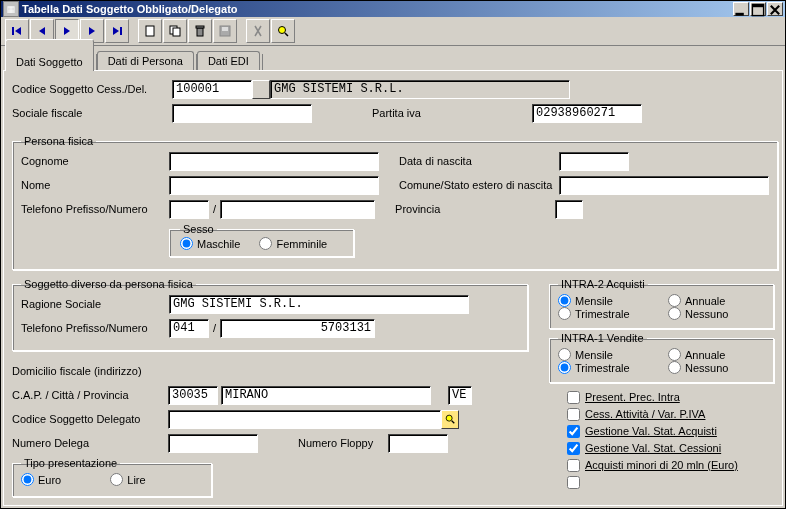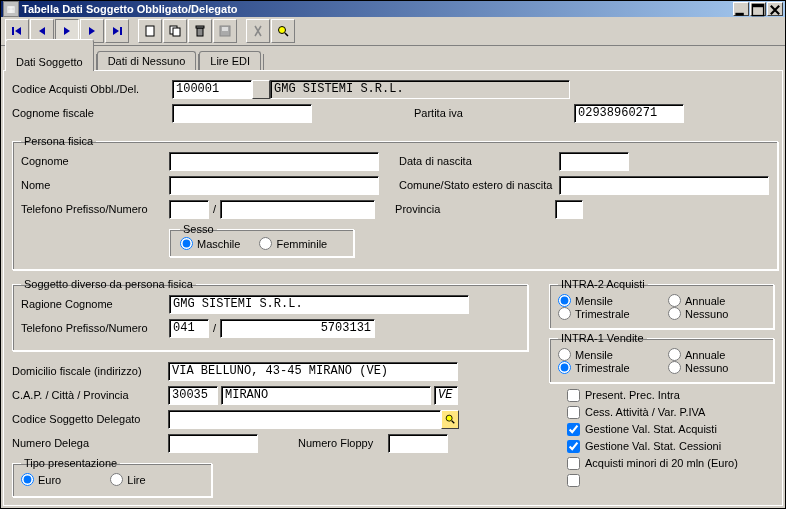--- a/index.html
+++ b/index.html
@@ -23,21 +23,21 @@
 .row { display: flex; align-items: center; margin-bottom: 4px; min-height: 20px; }
 .lbl { color: #000; }
 input[type=text].field, .field { font-family: "Courier New", monospace; font-size: 12px; background: #fff; border: 1px solid #808080; border-top-color:#404040; border-left-color:#404040; border-right-color:#fff; border-bottom-color:#fff; box-shadow: inset 1px 1px 0 #000; height: 19px; padding: 1px 3px; }
 .fieldbtn { width: 18px; height: 19px; background: #d4d0c8; border: 1px solid #fff; border-right-color:#404040; border-bottom-color:#404040; display:inline-flex; align-items:center; justify-content:center;}
 fieldset { border: 1px solid #808080; border-top-color:#fff; border-left-color:#fff; box-shadow: inset 1px 1px 0 #808080, 1px 1px 0 #fff; padding: 6px 8px 8px 8px; margin: 0;}
 fieldset.grp { border: 1px groove #fff; padding: 4px 8px 8px 8px;}
 legend { font-size: 11px; padding: 0 3px; color: #00f; }
 legend.blk { color: #000; }
 .radio { display: inline-flex; align-items: center; margin-right: 16px; }
 .radio input { margin-right: 4px; }
-.check { display: flex; margin-bottom: 1px; height:16px;}
+.check { display: flex; align-items: center; margin-bottom: 1px; height:16px;text-decoration:underline;}
 .check input { margin-right: 5px; width:13px; height:13px;}
 .cols { display:flex; gap:21px; }
 </style>
 </head>
 <body>
 
 <div class="window">
   <div class="titlebar">
     <div class="icon">▦</div>
     <div class="title">Tabella Dati Soggetto Obbligato/Delegato</div>
@@ -123,39 +123,39 @@
         <svg viewBox="0 0 14 14">
           <circle cx="6" cy="6" r="3.5" fill="#ff0" stroke="#000"></circle>
           <path d="M9 9 L12 12" stroke="#000" stroke-width="1.5"></path>
         </svg>
       </div>
   </div>
 
   <div class="tabs">
     <div class="tab active">Dati Soggetto</div>
     <div class="tabsep"></div>
-    <div class="tab">Dati di Nessuno</div>
+    <div class="tab">Dati di Persona</div>
     <div class="tabsep"></div>
-    <div class="tab">Lire EDI</div>
+    <div class="tab">Dati EDI</div>
     <div class="tabsep"></div>
   </div>
 
   <div class="content">
 
     <div class="row">
-      <span class="lbl" style="width:160px">Codice Acquisti Obbl./Del.</span>
+      <span class="lbl" style="width:160px">Codice Soggetto Cess./Del.</span>
       <input type="text" class="field" style="width: 80px;" value="100001">
       <div class="fieldbtn"></div>
       <input type="text" class="field" style="width: 300px; background: rgb(212, 208, 200);" readonly="" value="GMG SISTEMI S.R.L.">
     </div>
 
     <div class="row">
-      <span class="lbl" style="width:160px">Cognome fiscale</span>
+      <span class="lbl" style="width:160px">Sociale fiscale</span>
       <input type="text" class="field" style="width: 140px;" value="">
-      <span class="lbl" style="width:80px; margin-left:102px">Partita iva</span>
+      <span class="lbl" style="width:80px; margin-left:60px">Partita iva</span>
       <input type="text" class="field" style="width: 110px; margin-left: 80px;" value="02938960271">
     </div>
 
     <fieldset class="grp" style="margin-top:12px">
       <legend class="blk">Persona fisica</legend>
       <div class="row">
         <span class="lbl" style="width:148px">Cognome</span>
         <input type="text" class="field" style="width: 210px;">
         <span class="lbl" style="width:160px; margin-left:20px">Data di nascita</span>
         <input type="text" class="field" style="width: 70px;">
@@ -187,40 +187,39 @@
             </label>
         </fieldset>
       </div>
     </fieldset>
 
     <div class="cols" style="margin-top:8px">
       <div style="flex:1">
         <fieldset class="grp">
           <legend class="blk">Soggetto diverso da persona fisica</legend>
           <div class="row">
-            <span class="lbl" style="width:148px">Ragione Cognome</span>
+            <span class="lbl" style="width:148px">Ragione Sociale</span>
             <input type="text" class="field" style="width: 300px;" value="GMG SISTEMI S.R.L.">
           </div>
           <div class="row">
             <span class="lbl" style="width:148px">Telefono Prefisso/Numero</span>
             <input type="text" class="field" style="width: 40px;" value="041">
             <span style="margin:0 4px">/</span>
             <input type="text" class="field" style="width: 155px; text-align: right;" value="5703131">
           </div>
         </fieldset>
 
         <div class="row" style="margin-top:10px">
           <span class="lbl" style="width:156px">Domicilio fiscale (indirizzo)</span>
-          <input type="text" class="field" style="width: 290px;" value="VIA BELLUNO, 43-45 MIRANO (VE)">
         </div>
         <div class="row">
           <span class="lbl" style="width:156px">C.A.P. / Città / Provincia</span>
           <input type="text" class="field" style="width: 50px;" value="30035">
           <input type="text" class="field" style="width: 210px; margin-left: 3px;" value="MIRANO">
-          <input type="text" class="field" style="width: 24px; margin-left: 3px; font-style: italic;" value="VE">
+          <input type="text" class="field" style="width: 24px; margin-left: 17px;" value="VE">
         </div>
         <div class="row">
           <span class="lbl" style="width:156px">Codice Soggetto Delegato</span>
           <input type="text" class="field" style="width: 273px;">
           <div class="fieldbtn" style="background:#ffe680">
             <svg width="12" height="12" viewBox="0 0 14 14">
                 <circle cx="6" cy="6" r="3.5" fill="#ff0" stroke="#000"></circle>
                 <path d="M9 9 L12 12" stroke="#000" stroke-width="1.5"></path>
               </svg>
           </div>

